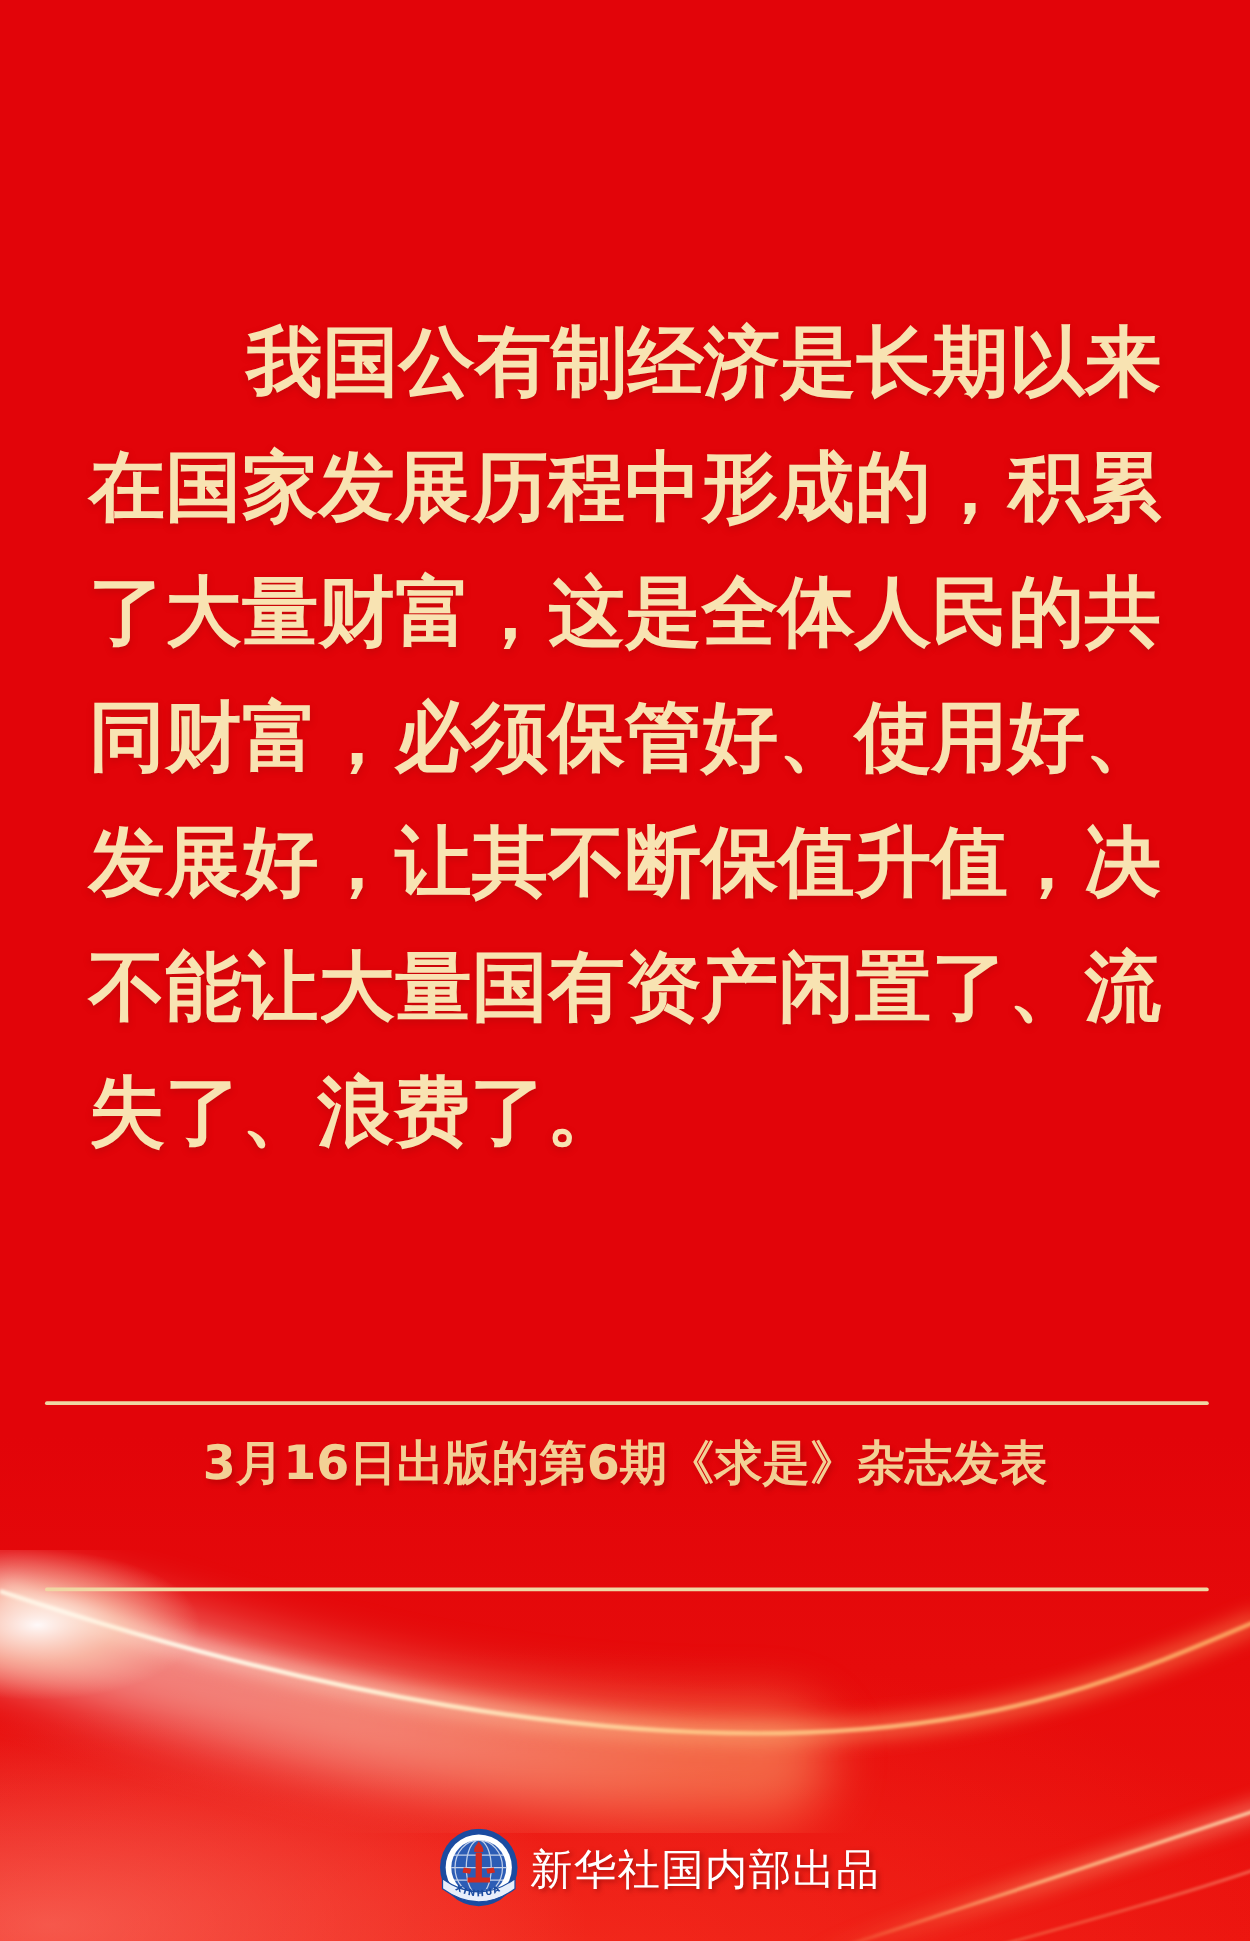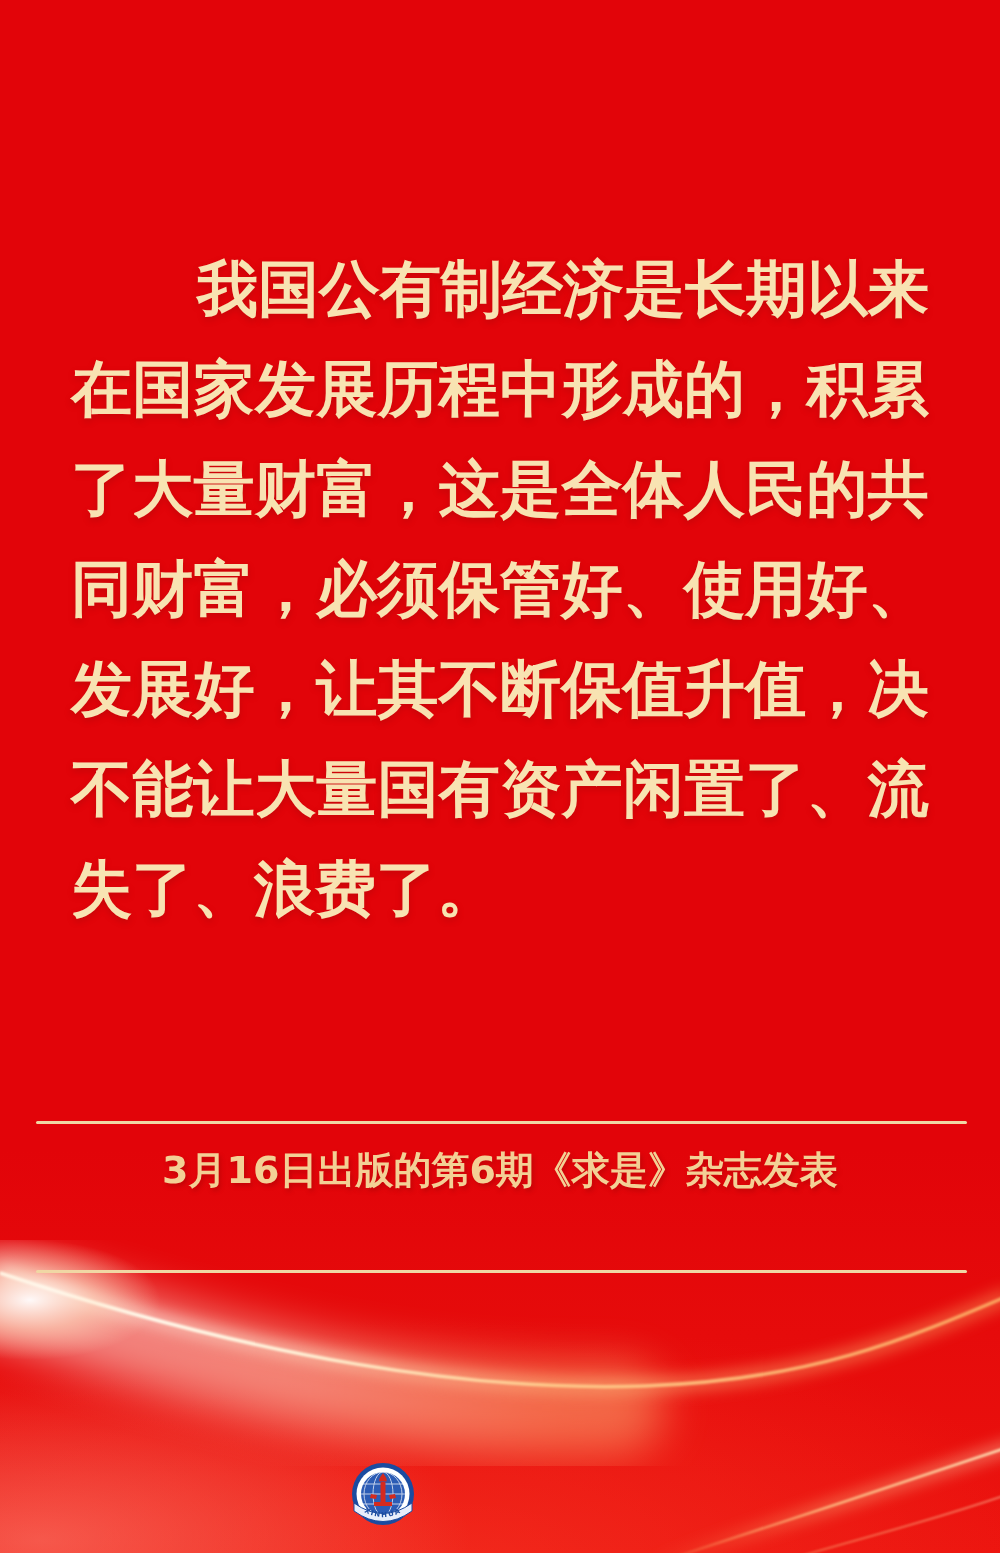--- a/index.html
+++ b/index.html
@@ -232,14 +232,15 @@
       <path d="M23 39h18v4H23z"></path>
       <path d="M20 31l6 1-1 4-6-1z"></path>
       <path d="M44 31l-6 1 1 4 6-1z"></path>
     </g>
     <path d="M3 40 Q32 61 61 40 L61 48 Q32 69 3 48 Z" fill="#e8eefb" stroke="#1b4ba0" stroke-width="1"></path>
     <path id="rb" d="M7 45 Q32 63 57 45" fill="none"></path>
     <text font-size="7" font-weight="bold" fill="#1b4ba0" letter-spacing="1.5" font-family="DejaVu Sans, sans-serif">
       <textPath href="#rb" startOffset="7">XINHUA</textPath>
     </text>
   </svg>
+  <div class="publisher">新华社国内部出品</div>
 
 </div>
 
 </body></html>

